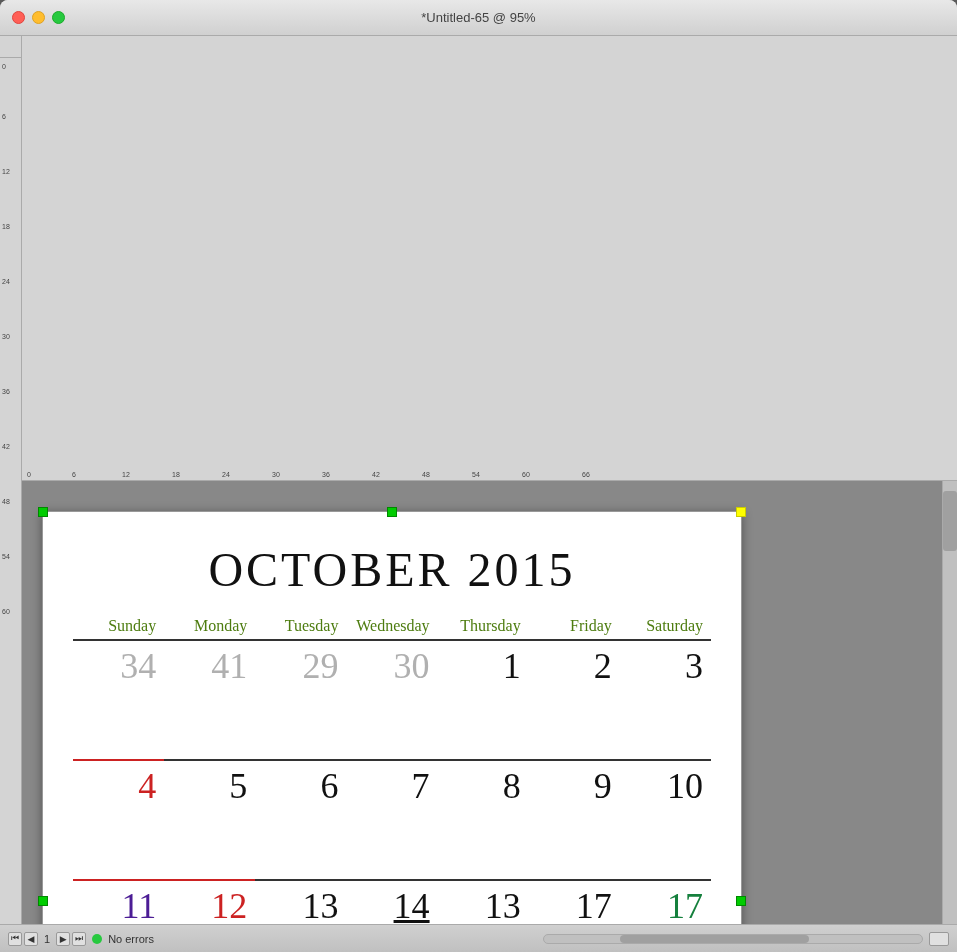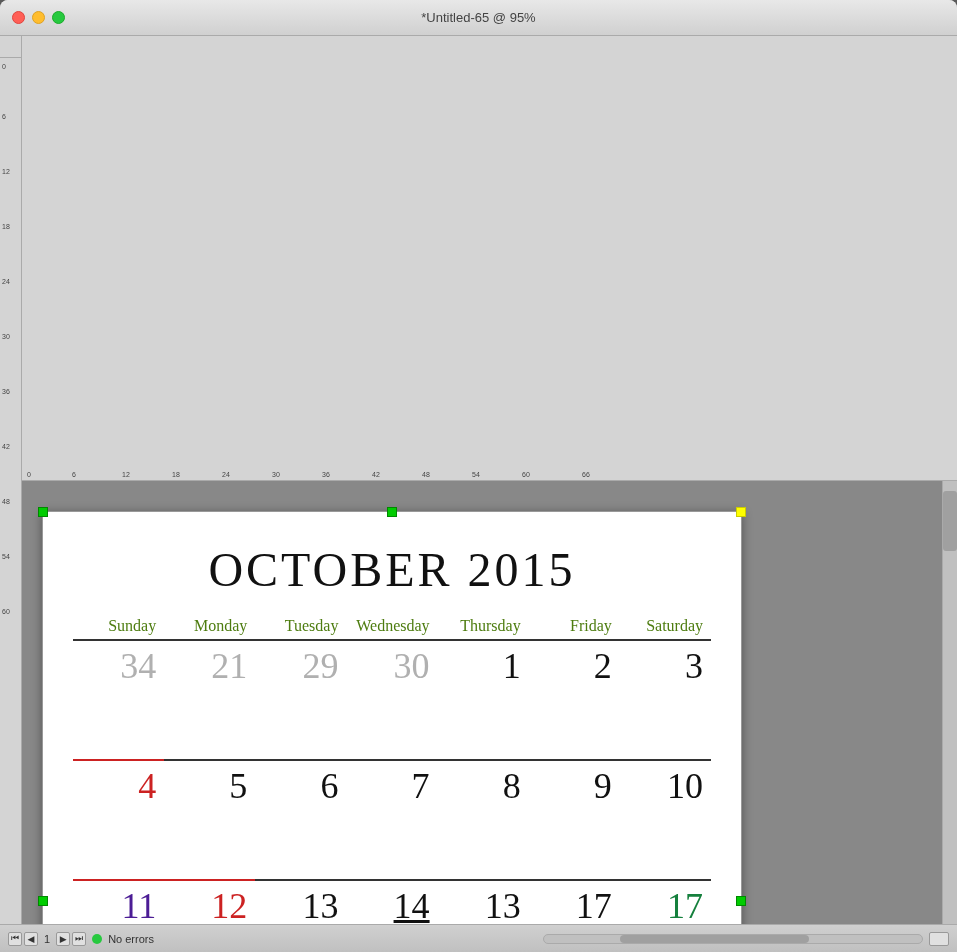--- a/index.html
+++ b/index.html
@@ -313,21 +313,21 @@
                     <th>Friday</th>
                     <th>Saturday</th>
                   </tr>
                 </thead>
                 <tbody id="calendar-body">
                 <tr>
                       <td>
                         <span class="day-number" style="color: rgb(176, 176, 176);">34</span>
                       </td>
                       <td>
-                        <span class="day-number" style="color: rgb(176, 176, 176);">21</span>
+                        <span class="day-number" style="color: rgb(176, 176, 176);">41</span>
                       </td>
                       <td>
                         <span class="day-number" style="color: rgb(176, 176, 176);">29</span>
                       </td>
                       <td>
                         <span class="day-number" style="color: rgb(176, 176, 176);">30</span>
                       </td>
                       <td>
                         <span class="day-number" style="color: rgb(17, 17, 17);">1</span>
                       </td>

